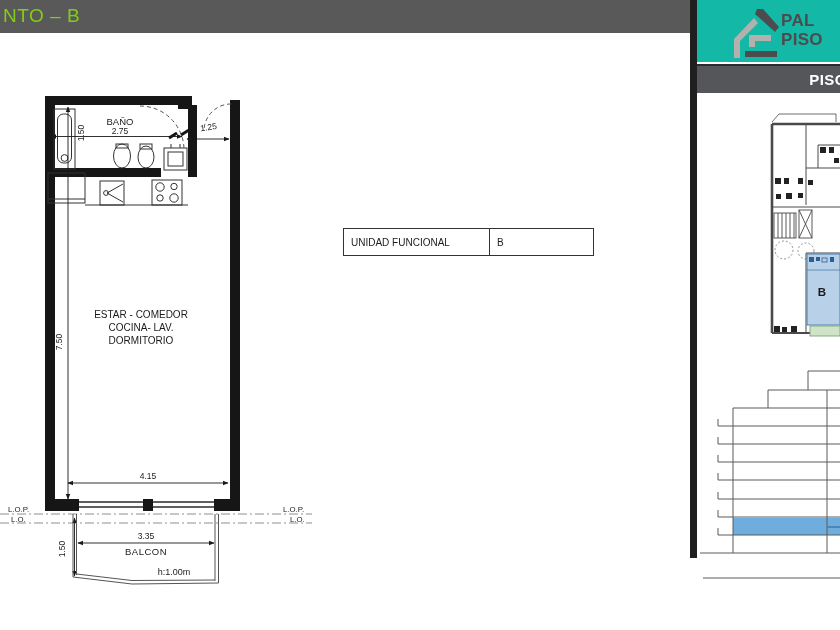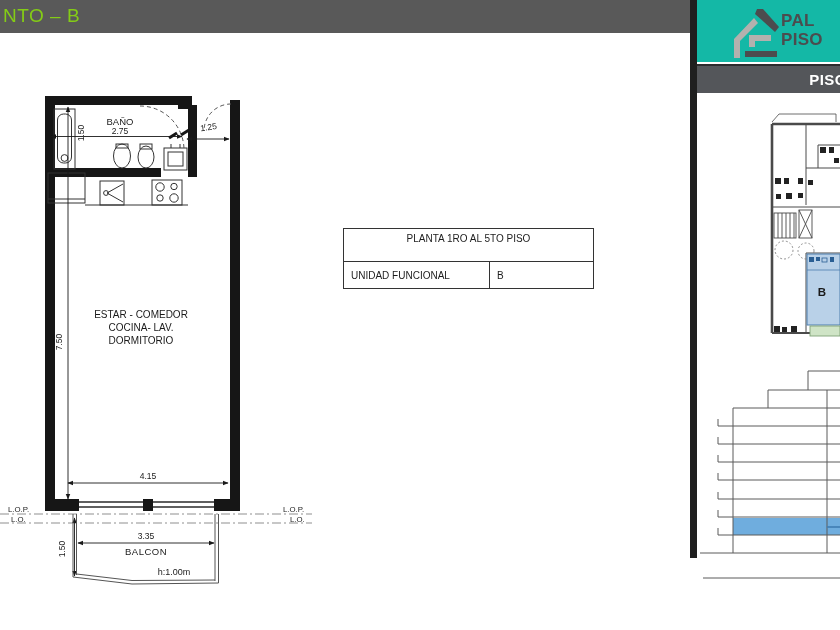--- a/index.html
+++ b/index.html
@@ -147,23 +147,20 @@
     <text x="283" y="512" font-size="7.8">L.O.P.</text>
     <text x="290" y="521.5" font-size="7.8">L.O.</text>
     <text x="146" y="539" font-size="8.5" text-anchor="middle">3.35</text>
     <text x="146" y="555" font-size="9.5" text-anchor="middle" letter-spacing=".5">BALCON</text>
     <text transform="translate(65,549) rotate(-90)" font-size="8.5" text-anchor="middle">1.50</text>
     <text x="174" y="575" font-size="9" text-anchor="middle">h:1.00m</text>
   </svg>
 
   <table class="spec">
     <tbody>
-        <tr>
-          <td class="ttl" colspan="2">PLANTA 1RO AL 5TO PISO</td>
-        </tr>
     <tr>
       <td class="lab">UNIDAD FUNCIONAL</td>
       <td class="val">B</td>
         </tr>
   </tbody>
     </table>
 
   <div class="logo-wrap">
     <svg style="left:34px;top:5px" width="50" height="56" viewBox="0 0 50 56">
       <polygon points="3,34 3,53 9,53 9,36 27,18 23,13" fill="#b3b1ae"></polygon>

